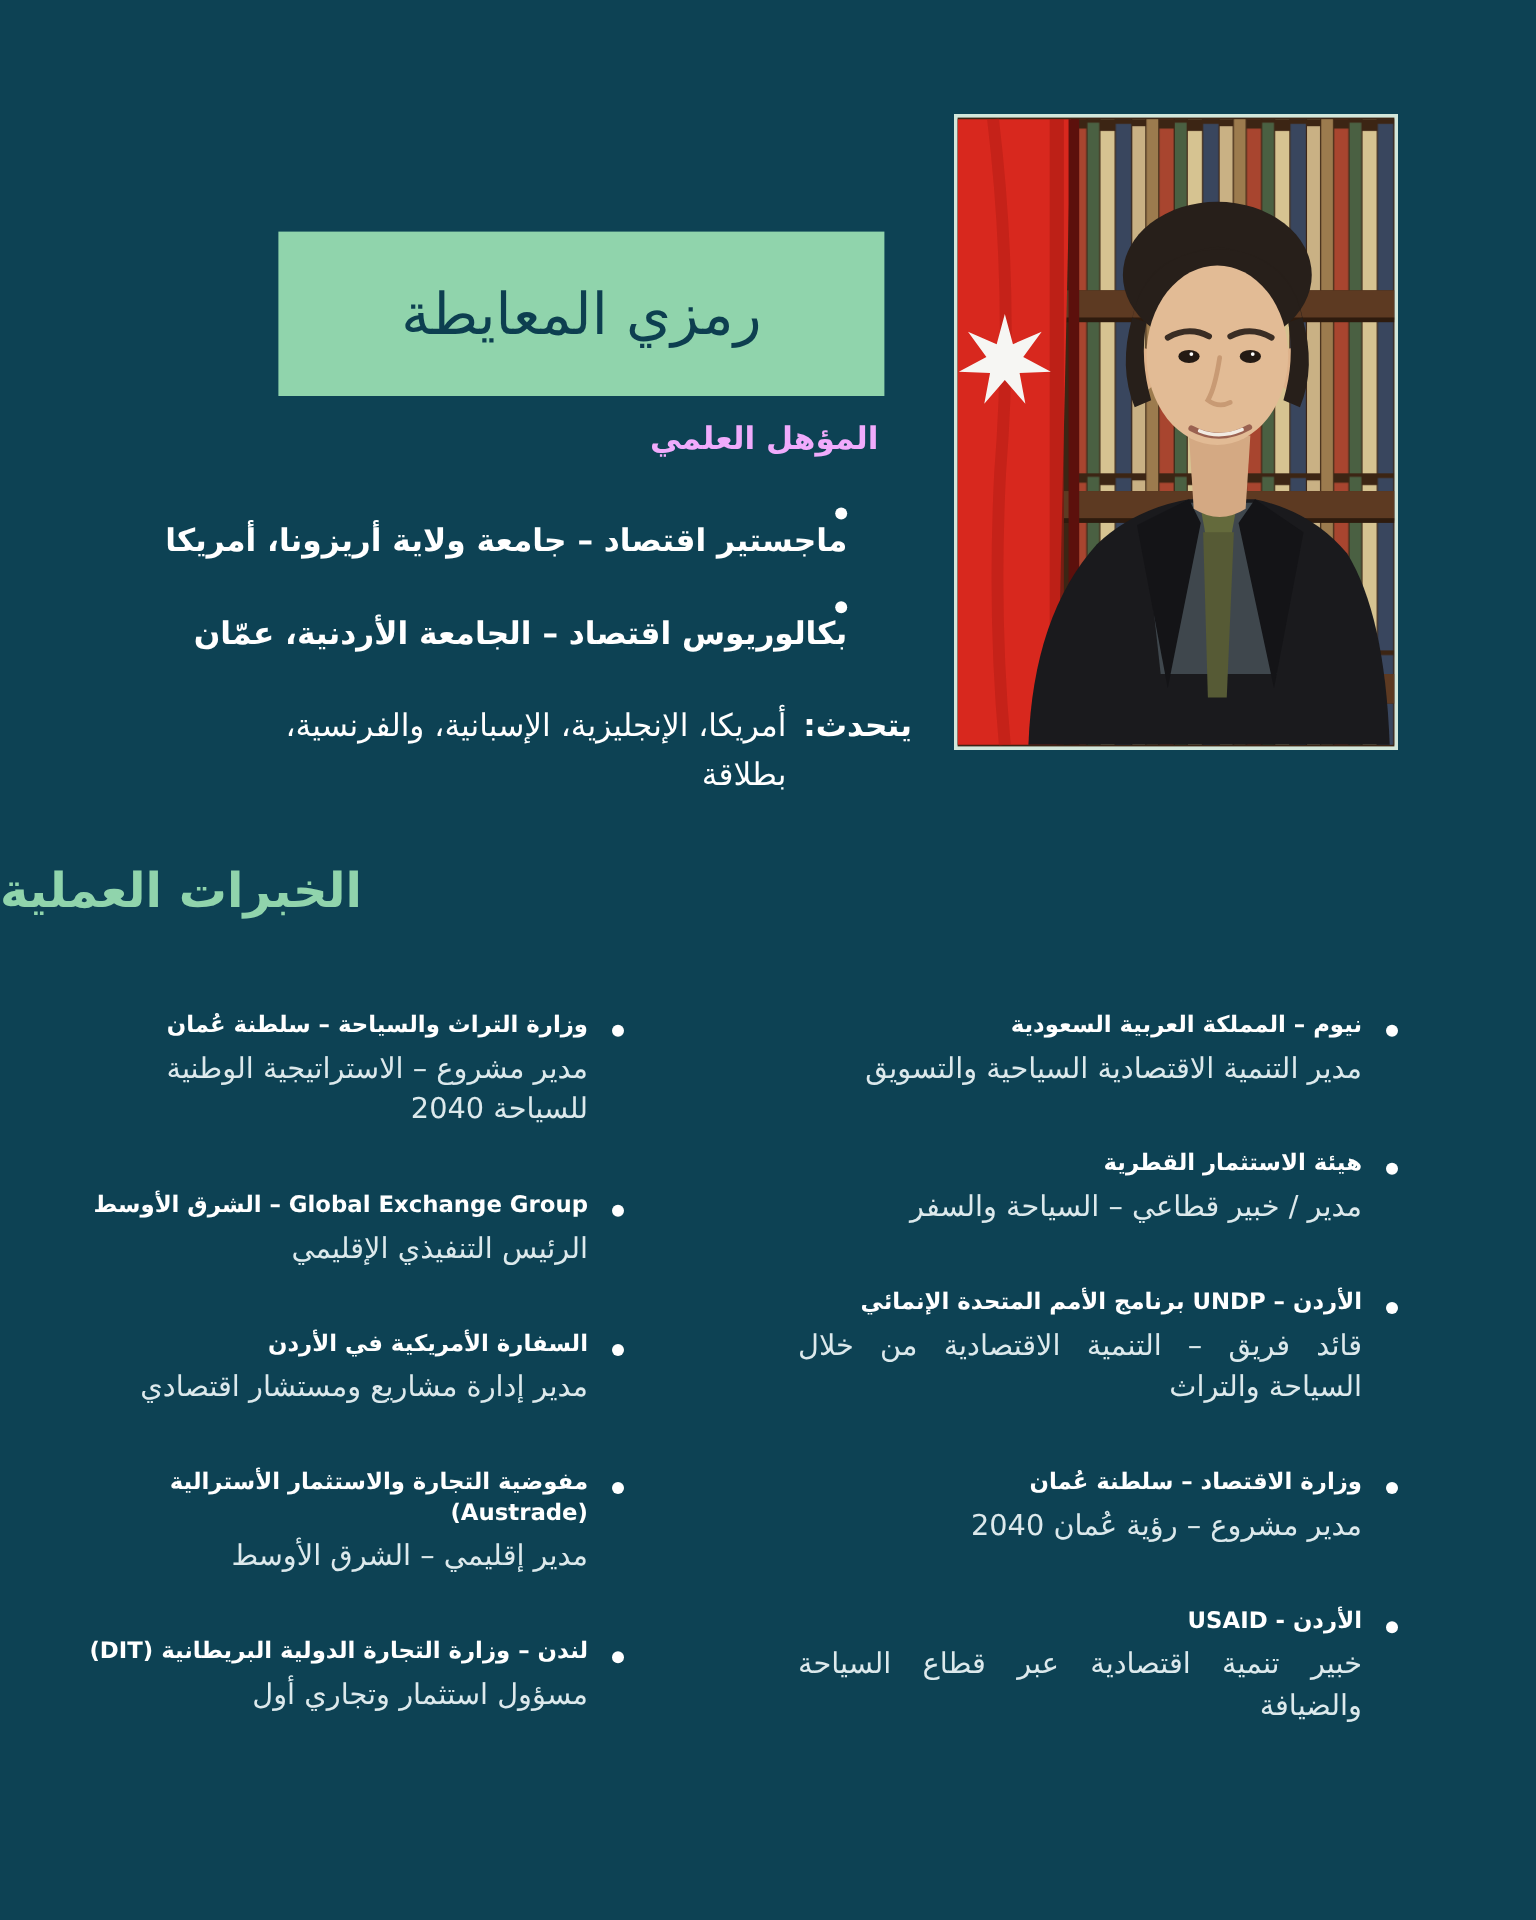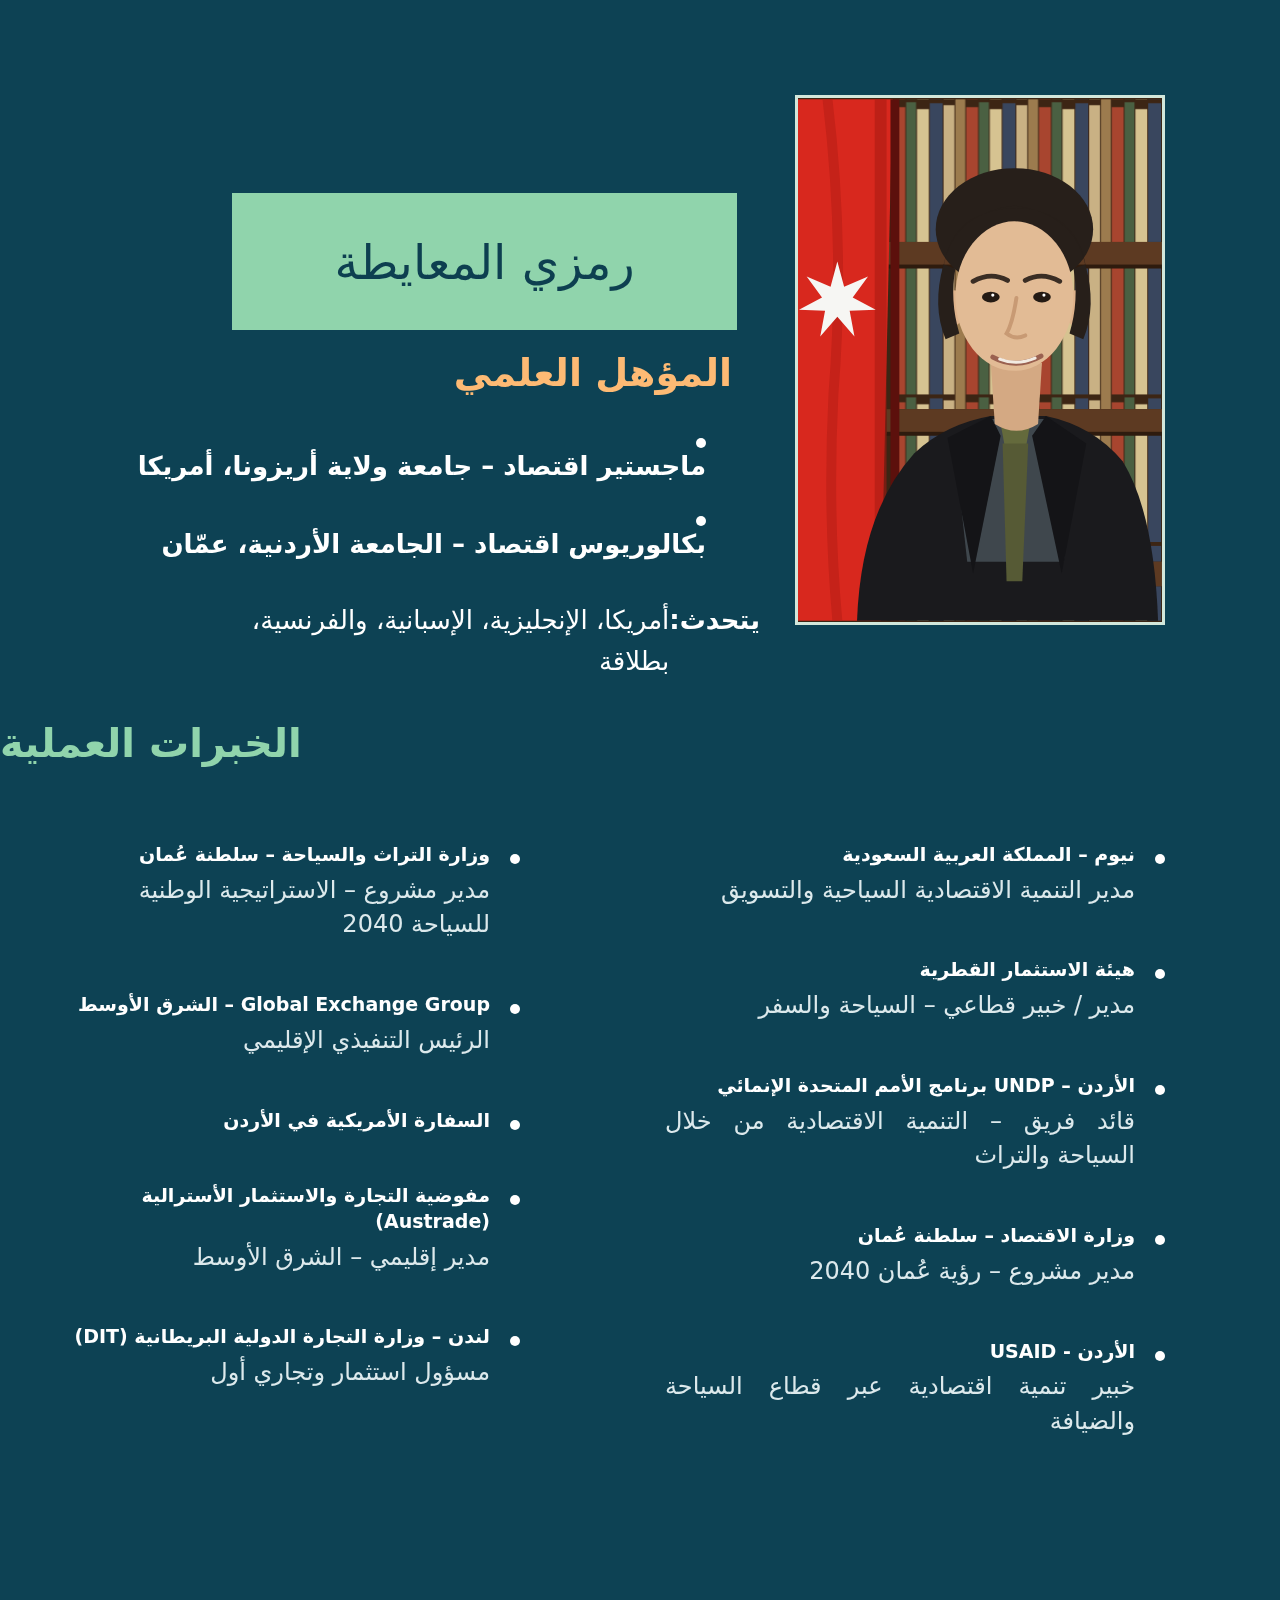--- a/index.html
+++ b/index.html
@@ -22,30 +22,30 @@
 
   
   .portrait {
     position: absolute; top: 95px; left: 795px; width: 370px; height: 530px;
     border: 3px solid #d2e7db; background: #3c2514;
   }
   .portrait svg { display: block; width: 100%; height: 100%; }
 
   
   .edu { position: absolute; top: 350px; left: 60px; width: 700px; text-align: right; color: #ffffff; }
-  .edu-heading { margin: 0; padding-right: 28px; font-size: 38px; line-height: 1.25; color: #fdba74; font-weight: 700; }
+  .edu-heading { margin: 0; padding-right: 28px; font-size: 26px; line-height: 1.25; color: #f0abfc; font-weight: 700; }
   .edu-list { margin-top: 26px; }
   .edu-item {
     display: flex; align-items: flex-start;
     padding-right: 54px; margin-bottom: 18px;
     font-size: 26px; font-weight: 700; line-height: 1.4; flex-direction: column;
   }
   .dot { flex: 0 0 auto; width: 10px; height: 10px; border-radius: 50%; background: #ffffff; margin-top: 14px; margin-left: 20px; }
   .speaks { display: flex; margin-top: 38px; font-size: 26px; line-height: 1.55; color: #ffffff; }
-  .speaks-label { font-weight: 700; white-space: nowrap; }
+  .speaks-label { font-weight: 700; margin-left: 14px; white-space: nowrap; }
   .speaks-body { text-align: right; }
   .speaks-body span { display: block; }
 
   
   .exp-heading {
     position: absolute; top: 720px; left: 0; width: 100%;
     margin: 0; text-align: left;
     font-size: 40px; font-weight: 700; color: #90d4ac;
   }
   .columns { position: absolute; top: 842px; left: 60px; width: 1105px; display: flex; gap: 145px; align-items: flex-start; }
@@ -204,20 +204,21 @@
         <span class="dot"></span>
         <div class="exp-text">
           <div class="exp-title">Global Exchange Group – الشرق الأوسط</div>
           <div class="exp-role">الرئيس التنفيذي الإقليمي</div>
         </div>
       </div>
       <div class="exp-item">
         <span class="dot"></span>
         <div class="exp-text">
           <div class="exp-title">السفارة الأمريكية في الأردن</div>
+          <div class="exp-role">مدير إدارة مشاريع ومستشار اقتصادي</div>
         </div>
       </div>
       <div class="exp-item">
         <span class="dot"></span>
         <div class="exp-text">
           <div class="exp-title">مفوضية التجارة والاستثمار الأسترالية (Austrade)</div>
           <div class="exp-role">مدير إقليمي – الشرق الأوسط</div>
         </div>
       </div>
       <div class="exp-item">

